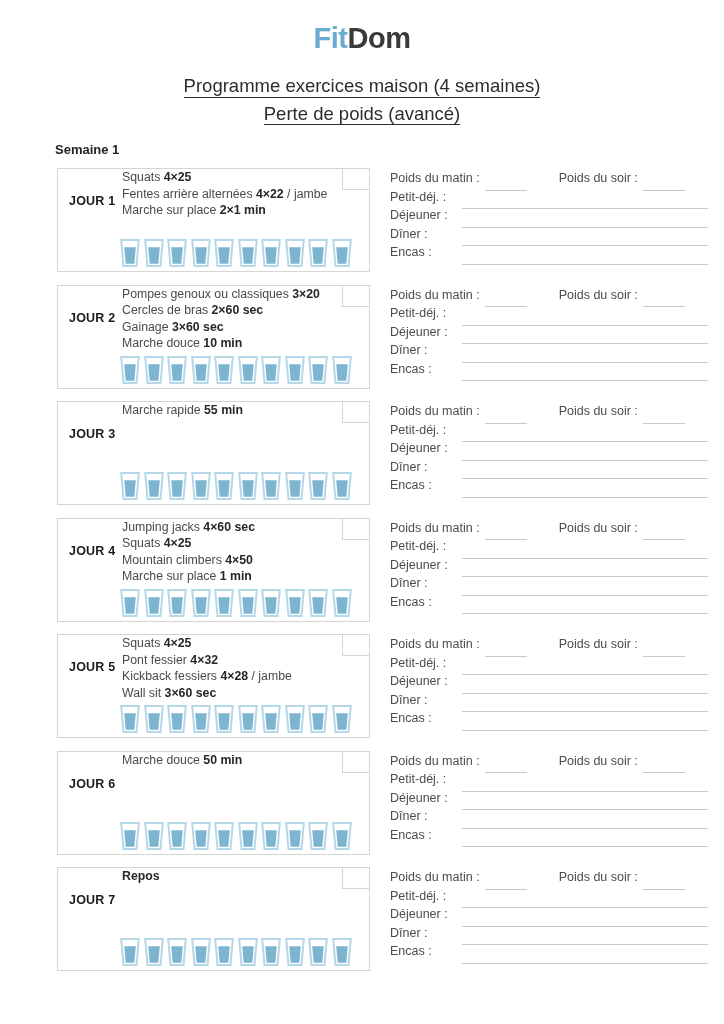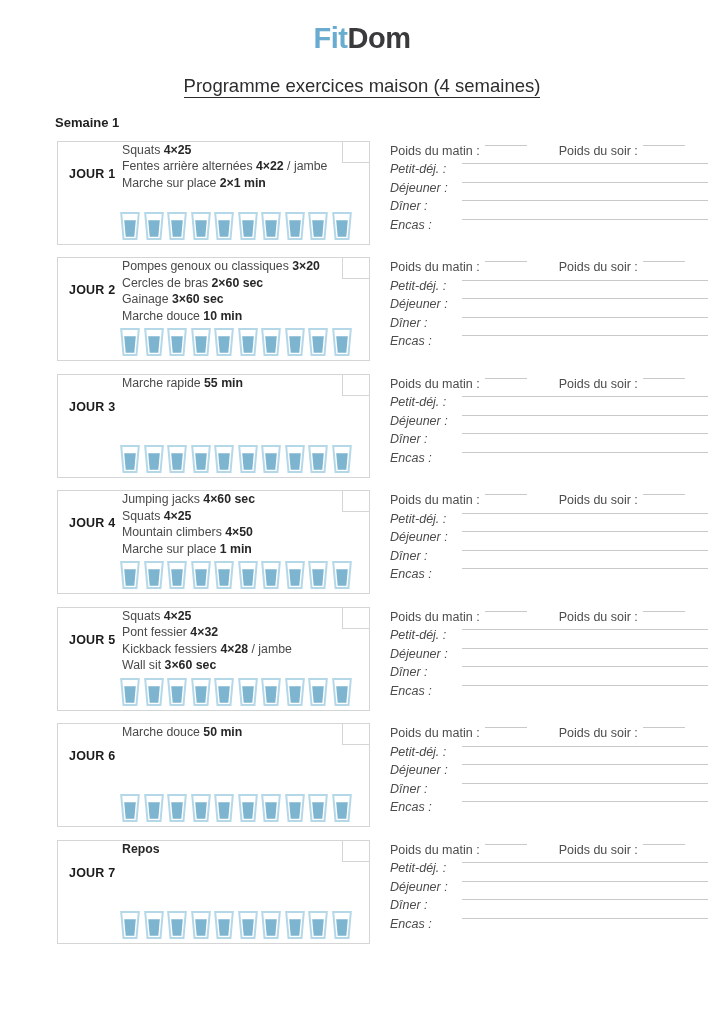--- a/index.html
+++ b/index.html
@@ -98,46 +98,47 @@
   
   .meal-col{
     flex:1;
     margin-left:20px;
     padding-top:1px;
     font-size:12.5px;
     color:var(--label-text);
   }
   .meal-row{
     display:flex;
-    align-items:flex-start;
+    align-items:flex-end;
     height:18.6px;
     line-height:18.6px;
     white-space:nowrap;
   }
   .mlabel{flex:none;}
-  .mlabel.fixed{width:72px;font-style:italic;}
+  .mlabel.fixed{width:72px;}
   .mlabel.soir{margin-left:12px;padding-left:20px;}
   .fill{
     border-bottom:1px solid var(--field-line);
     position:relative;
     top:3px;
     height:1px;
   }
   .fill.short{flex:none;width:42px;margin-left:5px;}
   .fill.long{flex:1;margin-right:2px;}
 </style>
 </head>
 <body>
 
 <div class="page">
   <div class="logo">
     <span class="logo-fit">Fit</span><span class="logo-dom">Dom</span>
   </div>
   <div class="title">
     <div><span class="title-line">Programme exercices maison (4 semaines)</span></div>
+    <div><span class="title-line">Perte de poids (avancé)</span></div>
   </div>
   <div class="week-label">Semaine 1</div>
   <div class="days" id="days">
   <section class="day-row">
     <div class="day-card">
       <div class="day-label">JOUR 1</div>
       <div class="exercises">
             <div><span>Squats </span><b>4×25</b></div>
             <div><span>Fentes arrière alternées </span><b>4×22</b><span> / jambe</span></div>
             <div><span>Marche sur place </span><b>2×1 min</b></div>

